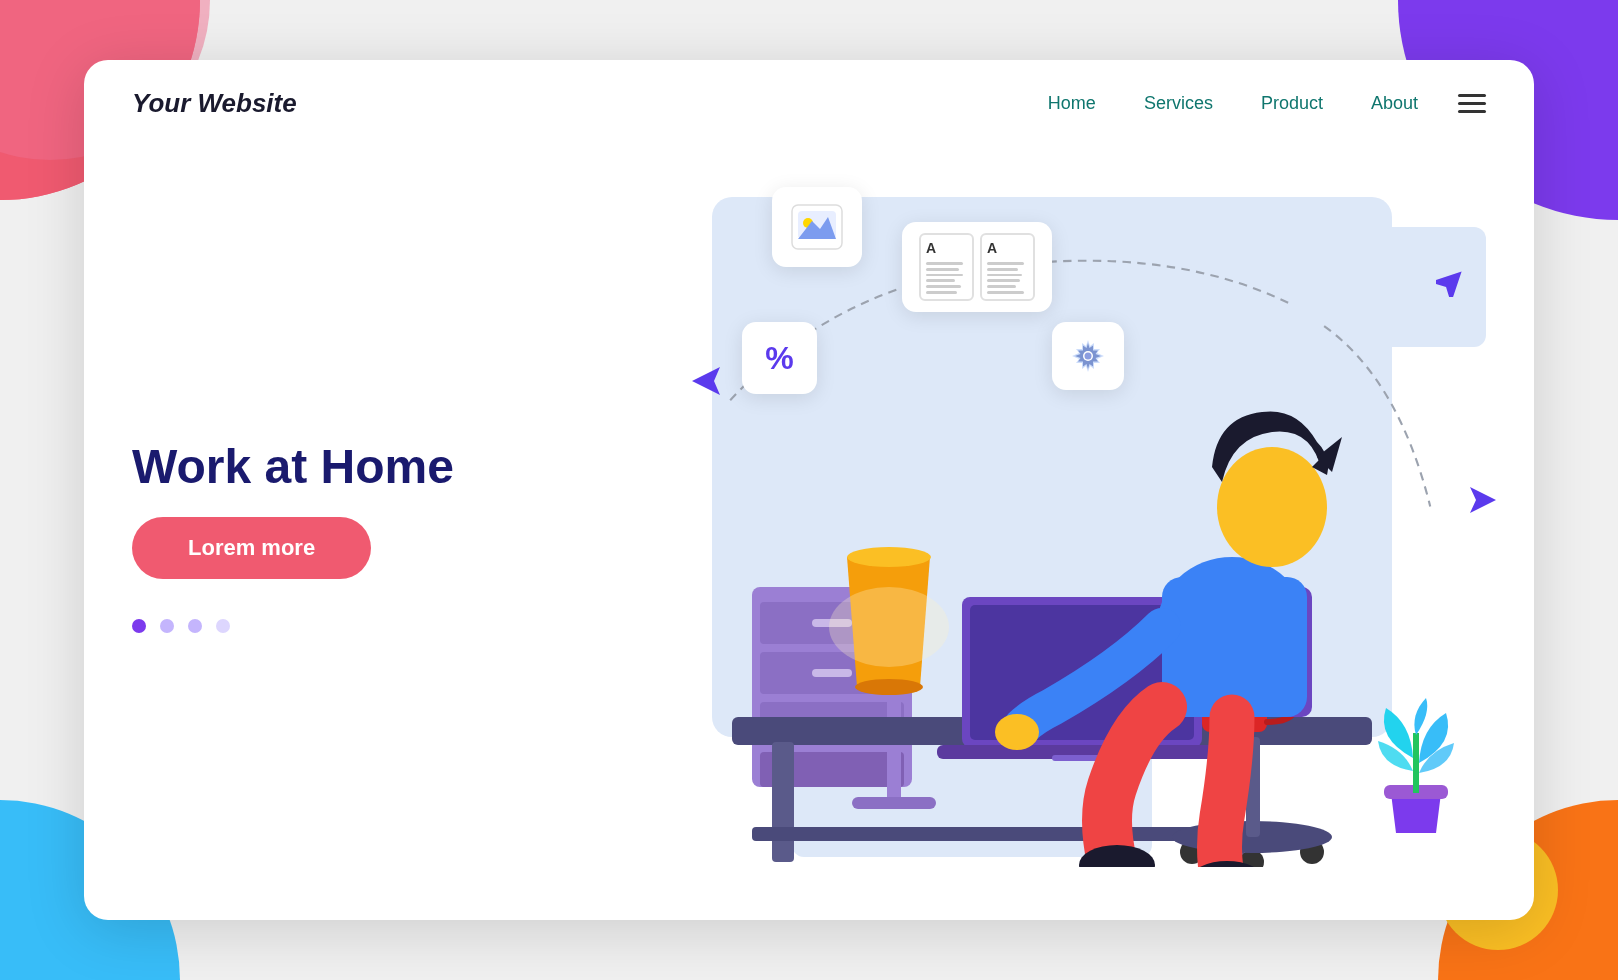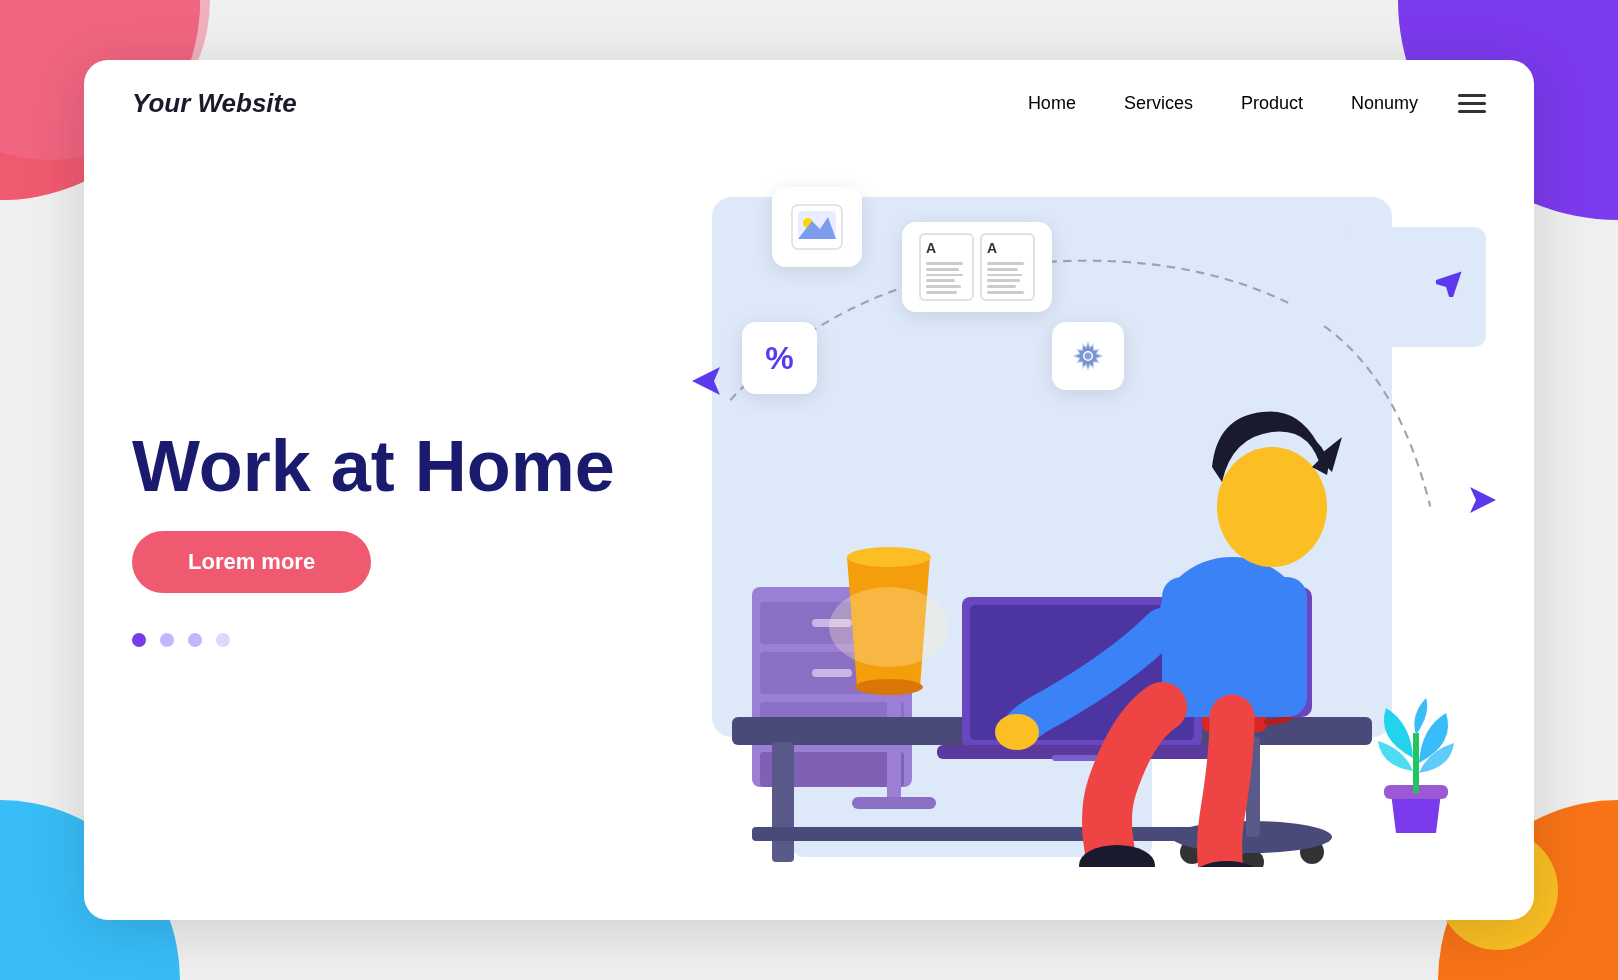--- a/index.html
+++ b/index.html
@@ -97,21 +97,21 @@
     }
     .nav-links {
       display: flex;
       align-items: center;
       gap: 48px;
       margin-left: auto;
       margin-right: 40px;
     }
     .nav-link {
       font-size: 18px;
-      color: #000000;
+      color: #0f766e;
       cursor: pointer;
       font-weight: 400;
     }
     .hamburger {
       display: flex;
       flex-direction: column;
       gap: 5px;
       cursor: pointer;
     }
     .hamburger span {
@@ -133,21 +133,21 @@
     
     .left-panel {
       flex: 0 0 500px;
       display: flex;
       flex-direction: column;
       justify-content: center;
       padding-top: 40px;
     }
 
     .hero-title {
-      font-size: 72px;
+      font-size: 48px;
       font-weight: 900;
       color: #1a1a6e;
       line-height: 1.1;
       margin-bottom: 24px;
     }
 
     .hero-desc {
       font-size: 15px;
       color: #666;
       line-height: 1.7;
@@ -366,21 +366,21 @@
 </div>
 
 <div class="card">
 
   <nav class="navbar">
     <div class="logo">Your Website</div>
     <div class="nav-links">
       <span class="nav-link">Home</span>
       <span class="nav-link">Services</span>
       <span class="nav-link">Product</span>
-      <span class="nav-link">Nonumy</span>
+      <span class="nav-link">About</span>
     </div>
     <div class="hamburger">
       <span></span>
       <span></span>
       <span></span>
     </div>
   </nav>
 
   <div class="main-content">
 

